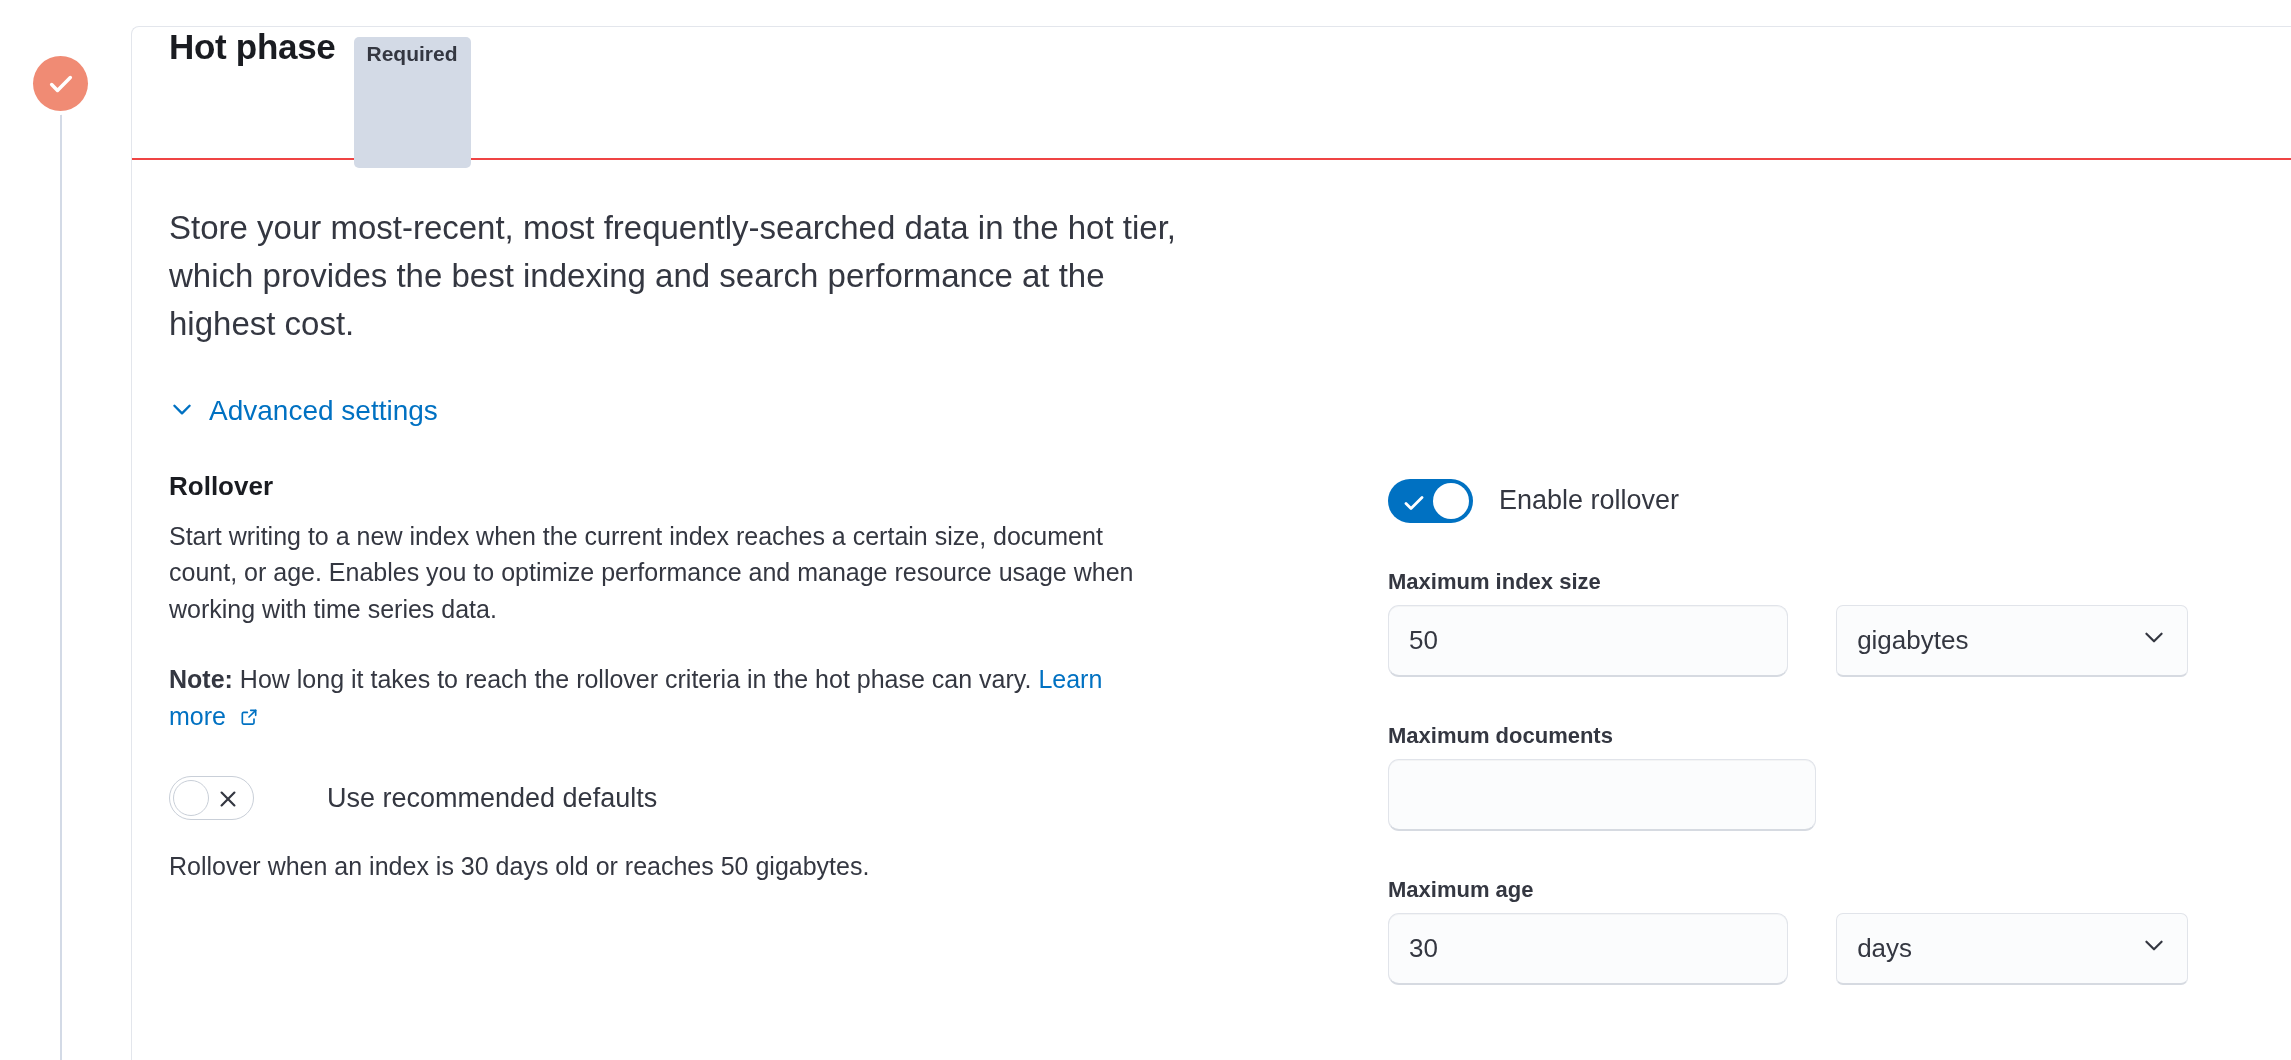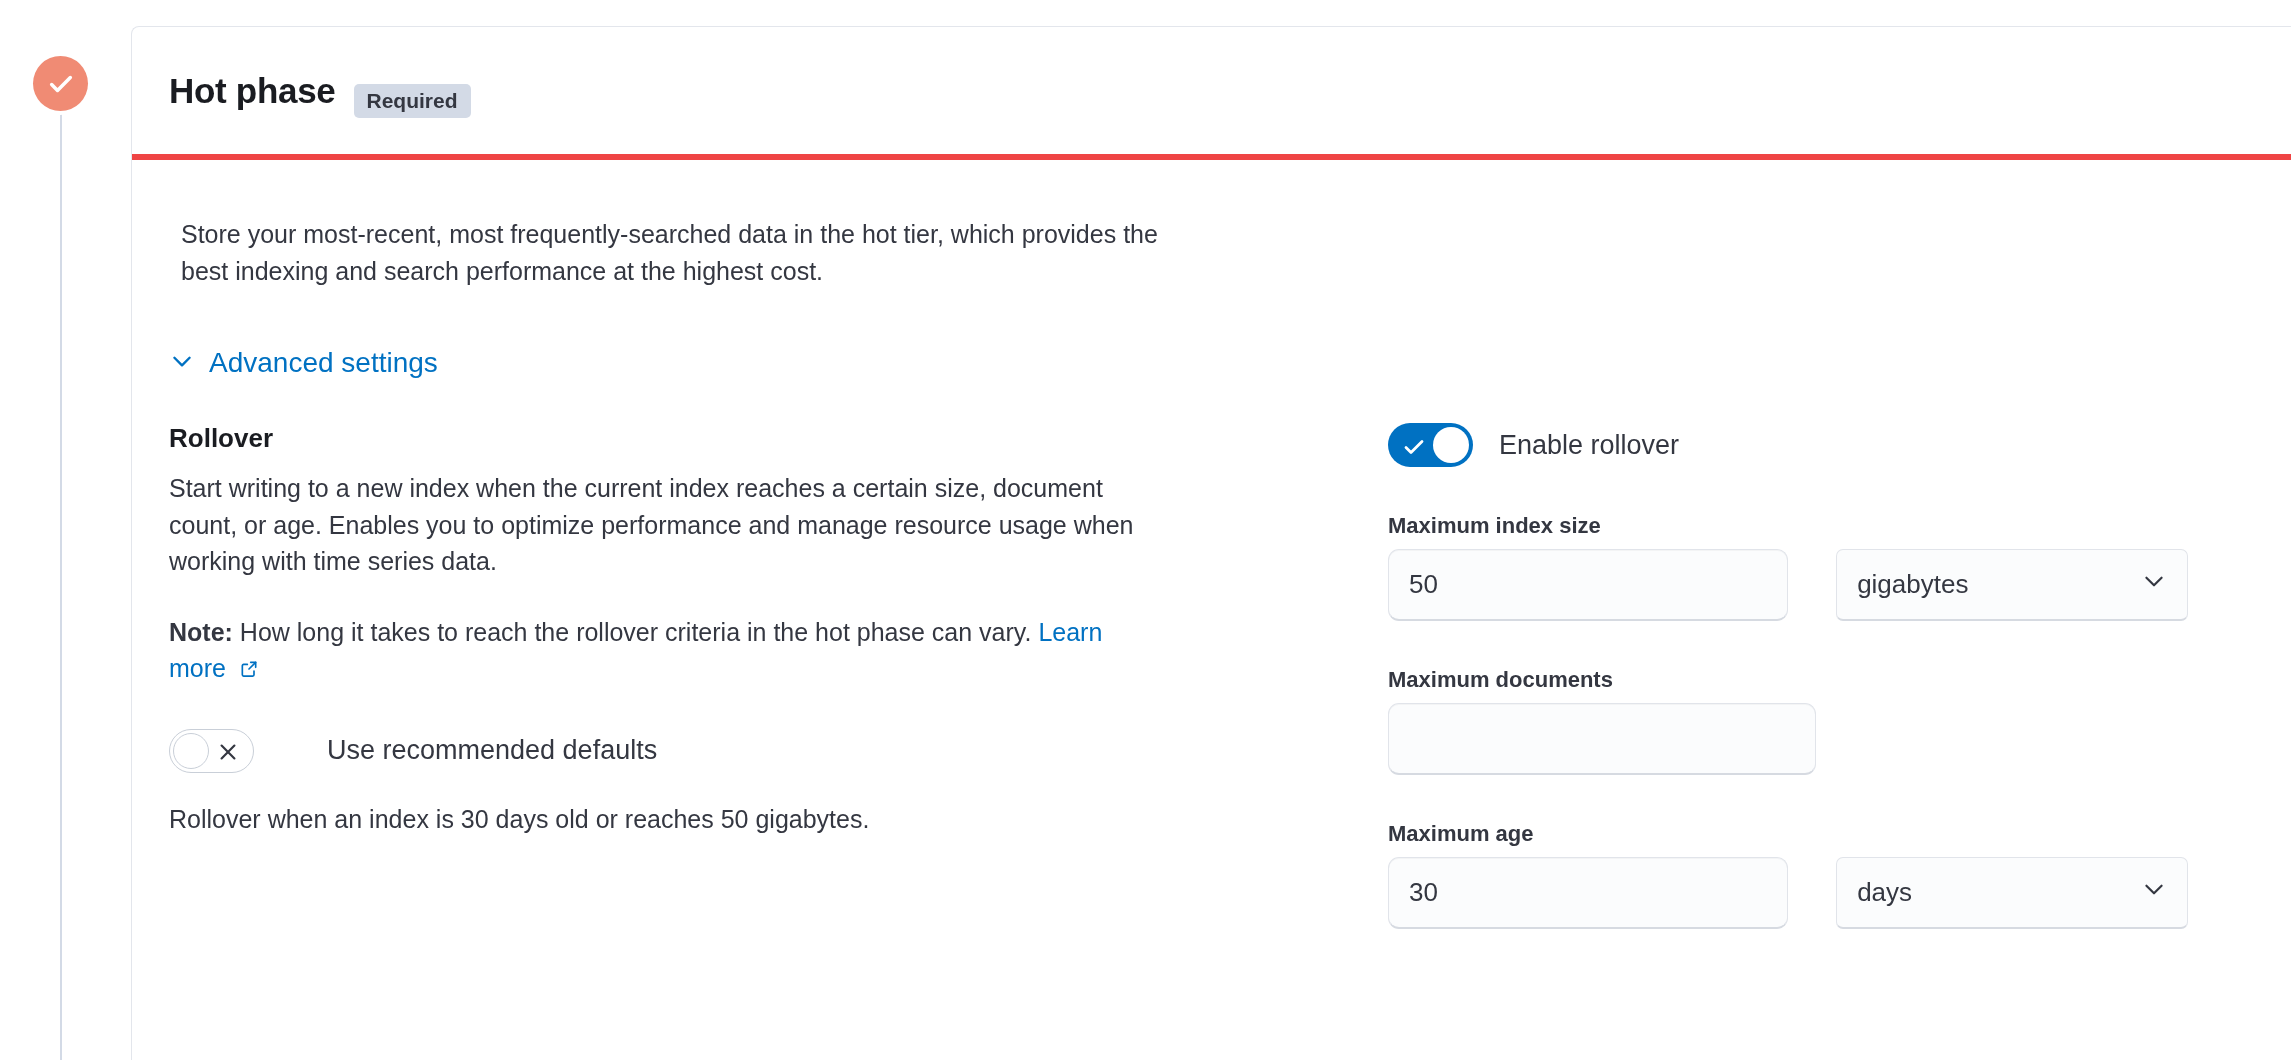--- a/index.html
+++ b/index.html
@@ -51,23 +51,22 @@
     background: #ffffff;
     border: 1px solid #e3e6ec;
     border-right: none;
     border-bottom: none;
     border-top-left-radius: 8px;
     box-sizing: border-box;
   }
   .panel-header {
     height: 133px;
     box-sizing: border-box;
-    border-bottom: 6px solid #ef4444;
-    display: flex;
-    align-items: center;
+    border-bottom: 2px solid #ef4444;
+    display: flex;
     padding-left: 37px;
   }
   .panel-title {
     font-size: 35px;
     font-weight: bold;
     color: #1a1c21;
     letter-spacing: -0.3px;
   }
   .required-badge {
     margin-left: 18px;
@@ -79,25 +78,25 @@
     padding: 6px 13px 7px 13px;
     line-height: 1;
     position: relative;
     top: 10px;
   }
 
   .panel-body {
     padding: 44px 37px 0 37px;
   }
   .intro {
-    font-size: 25px;
+    font-size: 33px;
     line-height: 1.46;
     color: #343741;
     max-width: 1010px;
-    margin: 12px;
+    margin: 0;
   }
 
   .adv-toggle {
     display: inline-flex;
     align-items: center;
     gap: 14px;
     margin-top: 46px;
     color: #0071c2;
     cursor: pointer;
     user-select: none;
@@ -211,21 +210,21 @@
   .defaults-desc {
     font-size: 25px;
     color: #343741;
     margin: 32px 0 0 0;
   }
 
   
   .enable-row {
     display: flex;
     align-items: center;
-    margin-top: 0;
+    margin-top: 8px;
   }
   .field-label {
     font-size: 22px;
     font-weight: bold;
     color: #343741;
     margin: 46px 0 10px 0;
   }
   .field-row {
     display: flex;
     gap: 48px;

